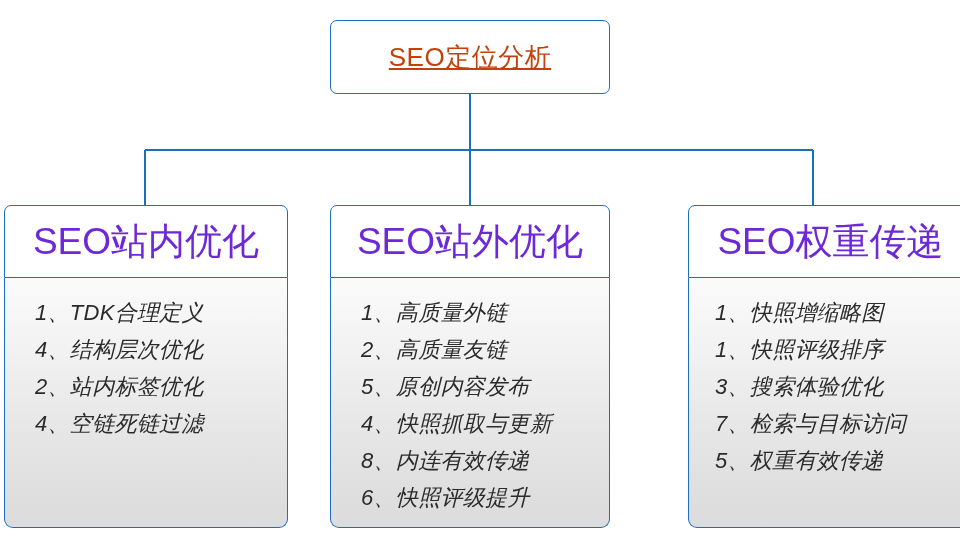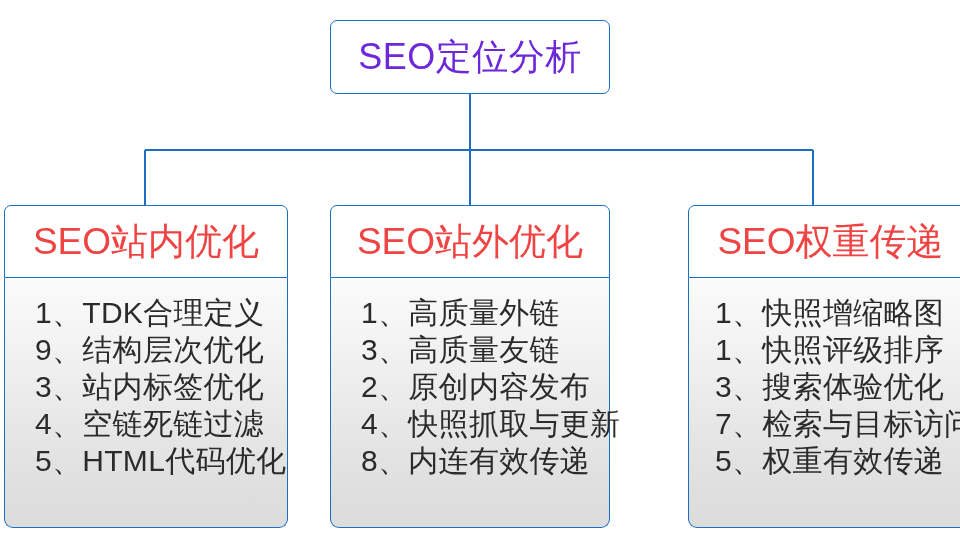--- a/index.html
+++ b/index.html
@@ -40,25 +40,26 @@
     height: 74px;
     box-sizing: border-box;
     border: 1.6px solid #1b6ec2;
     border-radius: 7px;
     background: #ffffff;
     display: flex;
     align-items: center;
     justify-content: center;
   }
   .root-label {
-    font-size: 36px;
-    color: #6d28d9;
+    font-size: 26px;
+    color: #c2410c;
     letter-spacing: 0.5px;
     line-height: 1;
     white-space: nowrap;
+    text-decoration: underline;
   }
 
   
   .branch {
     position: absolute;
     top: 205px;
   }
   .branch-0 { left: 4px;   width: 284px; }
   .branch-1 { left: 330px; width: 280px; }
   .branch-2 { left: 670px; width: 285px; padding-left: 18px; }
@@ -68,21 +69,21 @@
     height: 73px;
     border: 1.6px solid #1b6ec2;
     border-radius: 7px 7px 0 0;
     background: #ffffff;
     display: flex;
     align-items: center;
     justify-content: center;
   }
   .branch-header-label {
     font-size: 37px;
-    color: #ef4444;
+    color: #6d28d9;
     line-height: 1;
     white-space: nowrap;
   }
 
   .branch-body {
     box-sizing: border-box;
     height: 250px;
     border: 1.6px solid #1b6ec2;
     border-top: none;
     border-radius: 0 0 9px 9px;
@@ -92,27 +93,28 @@
                 #e6e6e6 62%,
                 #dedede 88%,
                 #dcdcdc 100%);
     padding: 16px 0 14px 0;
     display: flex;
     flex-direction: column;
     justify-content: flex-start;
   }
 
   .branch-item {
-    font-size: 30px;
+    font-size: 22px;
     color: #2b2b2b;
     line-height: 37px;
     height: 37px;
     padding-left: 30px;
     white-space: nowrap;
     letter-spacing: 0.3px;
+    font-style: italic;
   }
   .branch-2 .branch-item { padding-left: 26px; }
 </style>
 </head>
 <body>
 
 <div id="diagram">
 
   <svg id="connectors" viewBox="0 0 960 550" width="960" height="550" aria-hidden="true">
     <g fill="none" stroke="#1b6ec2" stroke-width="1.6" shape-rendering="crispEdges">
@@ -127,37 +129,37 @@
   <div class="root-node">
     <span class="root-label">SEO定位分析</span>
   </div>
 
   <div class="branch branch-0">
     <div class="branch-header">
       <span class="branch-header-label">SEO站内优化</span>
     </div>
     <div class="branch-body">
       <div class="branch-item">1、TDK合理定义</div>
-      <div class="branch-item">9、结构层次优化</div>
-      <div class="branch-item">3、站内标签优化</div>
+      <div class="branch-item">4、结构层次优化</div>
+      <div class="branch-item">2、站内标签优化</div>
       <div class="branch-item">4、空链死链过滤</div>
-      <div class="branch-item">5、HTML代码优化</div>
     </div>
   </div>
 
   <div class="branch branch-1">
     <div class="branch-header">
       <span class="branch-header-label">SEO站外优化</span>
     </div>
     <div class="branch-body">
       <div class="branch-item">1、高质量外链</div>
-      <div class="branch-item">3、高质量友链</div>
-      <div class="branch-item">2、原创内容发布</div>
+      <div class="branch-item">2、高质量友链</div>
+      <div class="branch-item">5、原创内容发布</div>
       <div class="branch-item">4、快照抓取与更新</div>
       <div class="branch-item">8、内连有效传递</div>
+      <div class="branch-item">6、快照评级提升</div>
     </div>
   </div>
 
   <div class="branch branch-2">
     <div class="branch-header">
       <span class="branch-header-label">SEO权重传递</span>
     </div>
     <div class="branch-body">
       <div class="branch-item">1、快照增缩略图</div>
       <div class="branch-item">1、快照评级排序</div>

